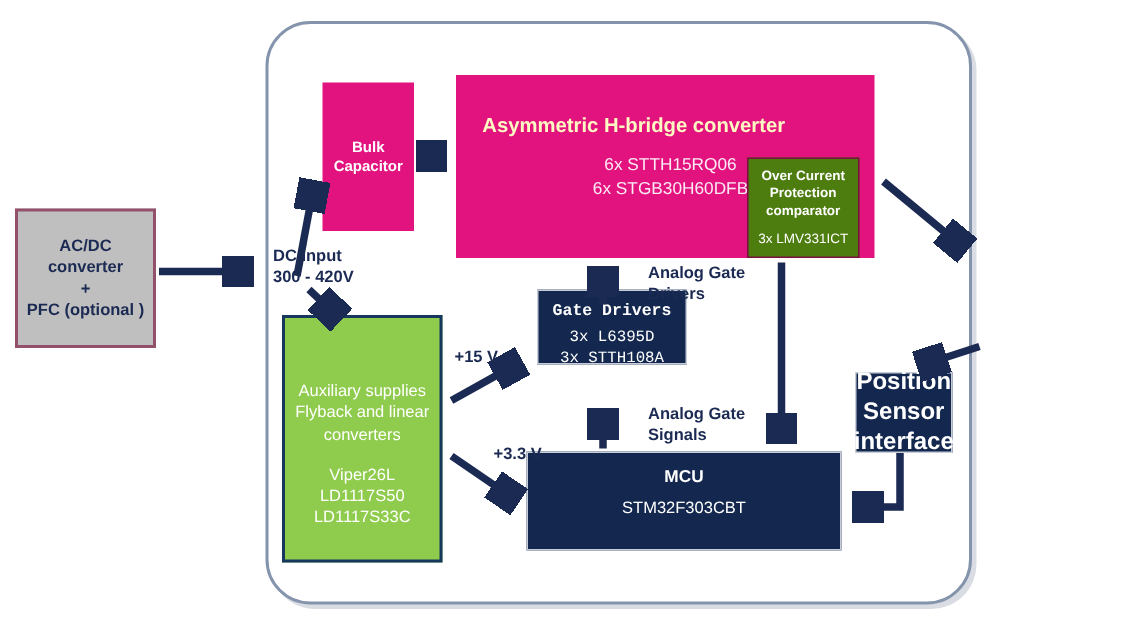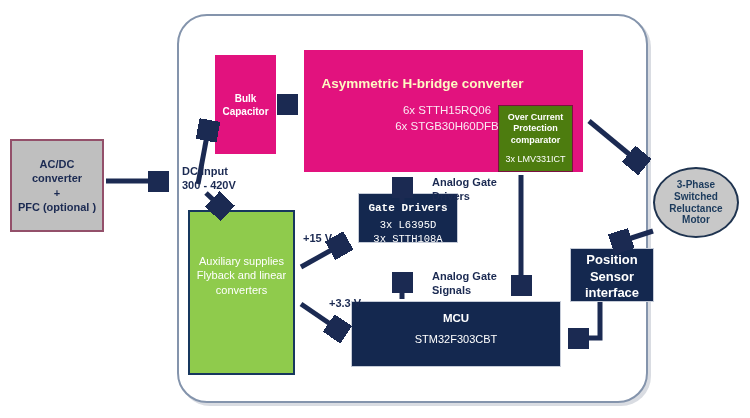--- a/index.html
+++ b/index.html
@@ -32,21 +32,21 @@
   .ocp-parts{font-size:9px;}
   .aux{left:188px;top:210px;width:107px;height:165px;background:#8fcb4c;border:2px solid #17375e;
        color:#ffffff;font-size:11px;line-height:1.3;justify-content:flex-start;padding:42px 4px 20px;}
   .aux-gap{height:13px;}
   .gatedrv{left:358px;top:193px;width:100px;height:50px;justify-content:flex-start;padding-top:8px;font-family:Liberation Mono, monospace;}
   .gatedrv-title{font-weight:bold;font-size:11px;}
   .gatedrv-parts{font-size:10.5px;line-height:1.3;margin-top:5px;}
   .mcu{left:351px;top:301px;width:210px;height:66px;justify-content:flex-start;padding-top:10px;}
   .mcu-title{font-weight:bold;font-size:11.5px;}
   .mcu-parts{font-size:11px;margin-top:9px;}
-  .possensor{left:570px;top:248px;width:84px;height:54px;font-weight:bold;font-size:13px;line-height:1.25;justify-content:flex-end;}
+  .possensor{left:570px;top:248px;width:65px;height:54px;font-weight:bold;font-size:16px;line-height:1.25;}
   .motor{left:653px;top:167px;width:86px;height:71px;background:#c8c8c8;border:2px solid #1f3450;
          border-radius:50%;color:#1b3a5c;font-weight:bold;font-size:10px;line-height:1.18;}
   
   .lbl{color:#1b2a52;font-weight:bold;font-size:11px;line-height:1.25;}
   .lbl-dc{left:182px;top:165px;}
   .lbl-15v{left:303px;top:232px;}
   .lbl-33v{left:313px;top:297px;margin-left:16px;}
   .lbl-analog{left:432px;top:176px;}
   .lbl-digital{left:432px;top:270px;}
   
@@ -82,45 +82,42 @@
 comparator</span>
       <span class="ocp-parts">3x LMV331ICT</span>
     </div>
   </div>
 
   <div class="abs block aux">
     <span class="pre">Auxiliary supplies
 Flyback and linear
 converters</span>
     <span class="aux-gap"></span>
+    <span class="pre">Viper26L
+LD1117S50
+LD1117S33C</span>
   </div>
 
   <div class="abs block navyblock gatedrv">
     <span class="gatedrv-title">Gate Drivers</span>
     <span class="gatedrv-parts pre">3x L6395D
 3x STTH108A</span>
   </div>
 
   <div class="abs block navyblock mcu">
     <span class="mcu-title">MCU</span>
     <span class="mcu-parts">STM32F303CBT</span>
   </div>
 
   <div class="abs block navyblock possensor">
     <span class="pre">Position
 Sensor
 interface</span>
   </div>
 
-  <div class="abs block motor">
-    <span class="pre">3-Phase
-Switched
-Reluctance
-Motor</span>
-  </div>
 
   <div class="abs lbl lbl-dc pre">DC Input
 300 - 420V</div>
   <div class="abs lbl lbl-15v">+15 V</div>
   <div class="abs lbl lbl-33v">+3.3 V</div>
   <div class="abs lbl lbl-analog pre">Analog Gate
 Drivers</div>
   <div class="abs lbl lbl-digital pre">Analog Gate
 Signals</div>
 

